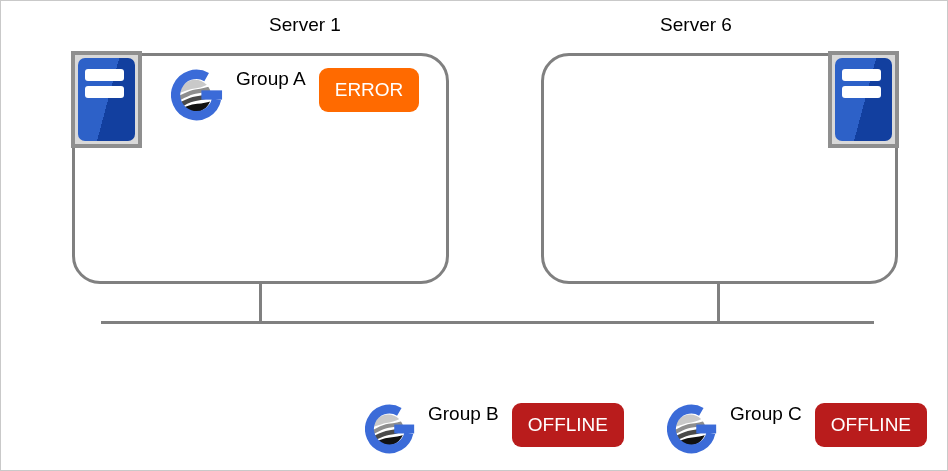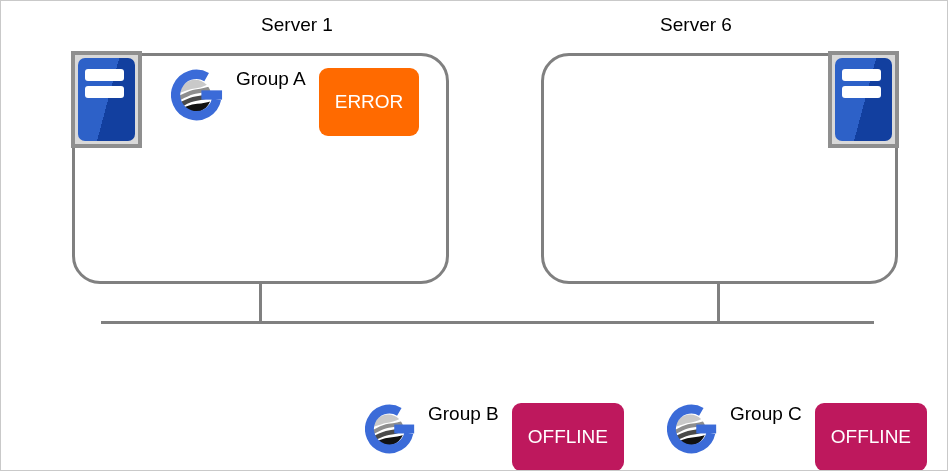--- a/index.html
+++ b/index.html
@@ -39,38 +39,38 @@
   .bar-bottom { top:28px; }
 
   
   .group-row { position:absolute; height:56px; display:flex; align-items:flex-start; }
   .row-a { left:170px; top:67px; }
   .row-b { left:364px; top:402px; }
   .row-c { left:666px; top:402px; }
   .group-logo { display:block; flex:0 0 auto; }
   .group-label { font-size:19px; white-space:nowrap; margin:0 13px 0 11px; }
   .badge {
-    display:flex; align-items:center; height:36px; padding:16px 16px;
+    display:flex; align-items:center; height:36px; padding:4px 16px;
     border-radius:9px; color:#ffffff; font-size:19px; white-space:nowrap;
   }
   .badge-error   { background:#ff6a00; }
-  .badge-offline { background:#be185d; }
+  .badge-offline { background:#b91c1c; }
 
   
   .connector { position:absolute; width:3px; background:#808080; }
   .conn-1 { left:258px; top:281px; height:41px; }
   .conn-2 { left:716px; top:281px; height:41px; }
   .bus { position:absolute; left:100px; top:320px; width:773px; height:3px; background:#808080; }
 </style>
 </head>
 <body>
 
 <div class="canvas">
 
-  <div class="server-title" style="left:296px">Server 1</div>
+  <div class="server-title" style="left:304px">Server 1</div>
   <div class="server-title" style="left:695px">Server 6</div>
 
   <div class="server-box box-1"></div>
   <div class="server-box box-2"></div>
 
   <div class="connector conn-1"></div>
   <div class="connector conn-2"></div>
   <div class="bus"></div>
 
   <div class="server-icon-frame frame-1">

